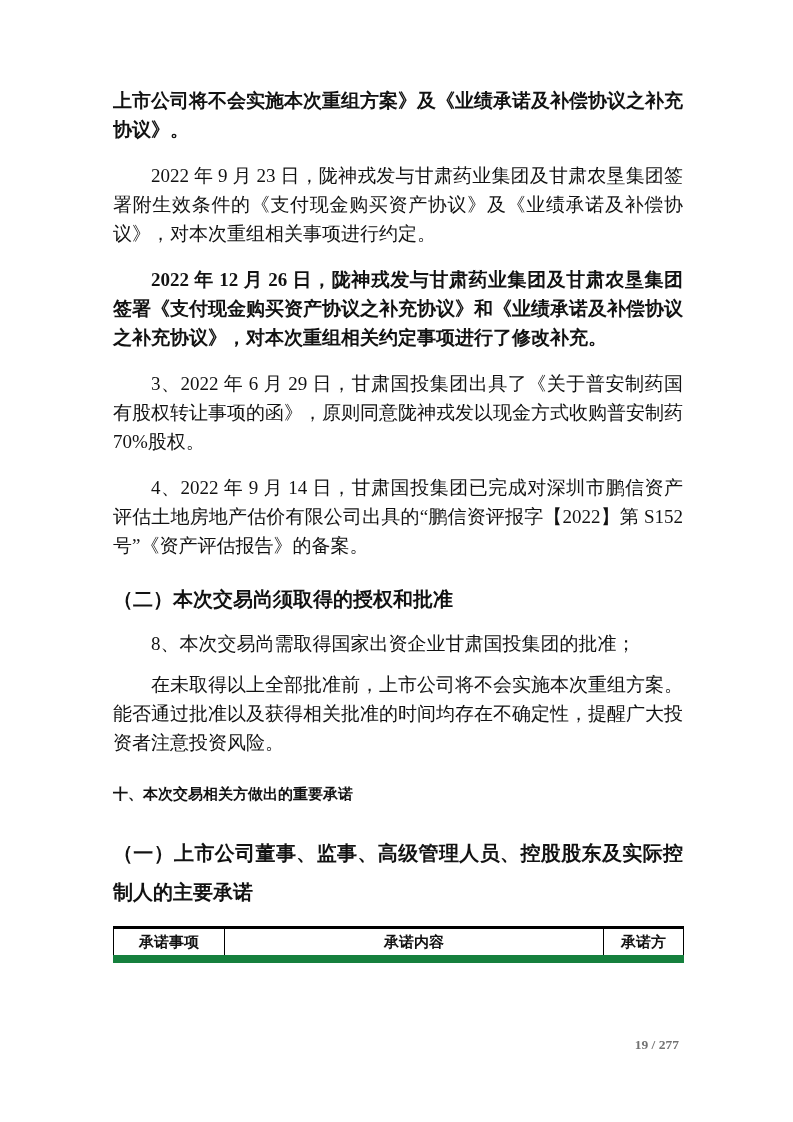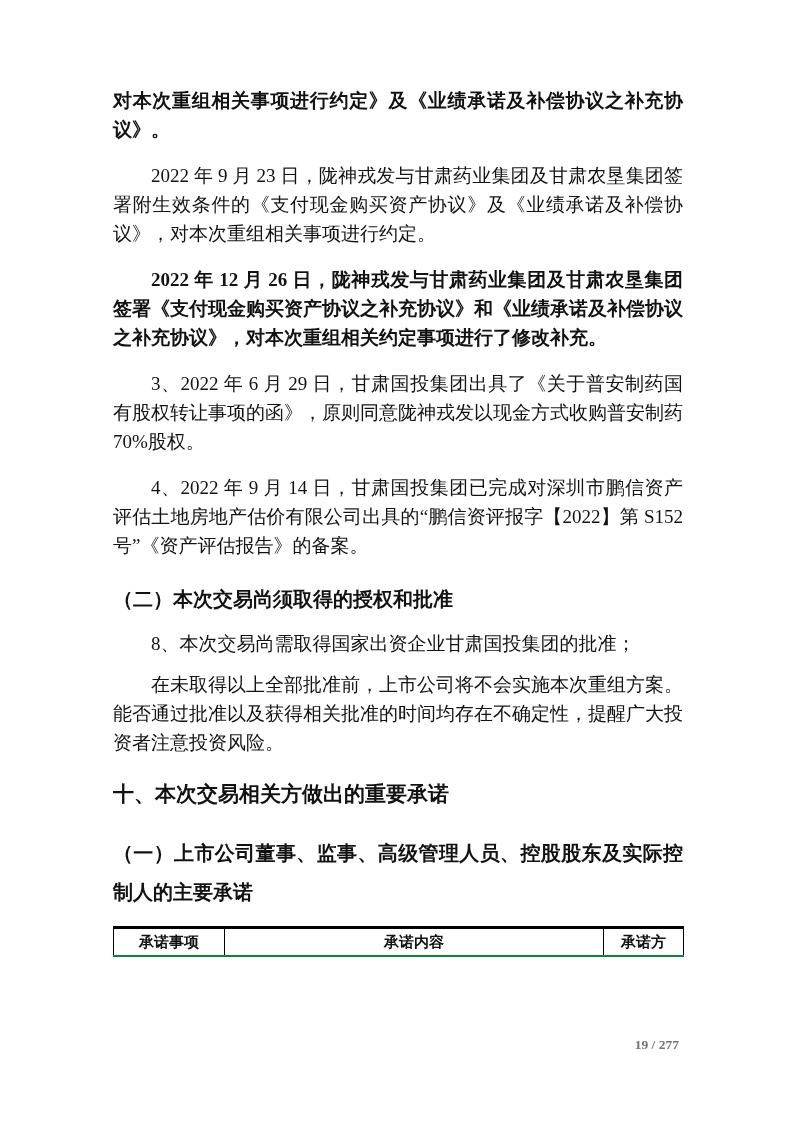--- a/index.html
+++ b/index.html
@@ -34,34 +34,34 @@
     font-family: Liberation Mono, monospace;
     font-size: 20px;
     font-weight: 700;
     line-height: 39px;
     margin: 26px 0 13px 0;
     text-align: justify;
   }
   .h-sub.tight { line-height: 30px; }
   .h-main {
     font-family: "Liberation Sans", "DejaVu Sans", sans-serif;
-    font-size: 21px;
+    font-size: 15px;
     font-weight: 700;
     line-height: 30px;
     margin: 22px 0 16px 0;
   }
   table.commitments {
     width: 570px;
     border-collapse: collapse;
     table-layout: fixed;
     border-top: 3px solid #000;
     margin-top: 1px;
   }
   table.commitments th {
-    border-bottom: 2px solid #15803d;
+    border-bottom: 8px solid #15803d;
     border-left: 1px solid #000;
     border-right: 1px solid #000;
     font-family: "Liberation Serif", "DejaVu Serif", serif;
     font-size: 15px;
     font-weight: 700;
     text-align: center;
     vertical-align: middle;
     height: 24px;
     padding: 1px 2px;
     color: #121212;
@@ -78,21 +78,21 @@
     font-family: "Liberation Serif", "DejaVu Serif", serif;
     color: #737373;
   }
 </style>
 </head>
 <body>
 
 <div class="page">
   <div class="content">
 
-    <p class="para kai">对本次重组相关事项进行约定》及《业绩承诺及补偿协议之补充协议》。</p>
+    <p class="para kai">上市公司将不会实施本次重组方案》及《业绩承诺及补偿协议之补充协议》。</p>
 
     <p class="para indent">2022 年 9 月 23 日，陇神戎发与甘肃药业集团及甘肃农垦集团签署附生效条件的《支付现金购买资产协议》及《业绩承诺及补偿协议》，对本次重组相关事项进行约定。</p>
 
     <p class="para indent kai">2022 年 12 月 26 日，陇神戎发与甘肃药业集团及甘肃农垦集团签署《支付现金购买资产协议之补充协议》和《业绩承诺及补偿协议之补充协议》，对本次重组相关约定事项进行了修改补充。</p>
 
     <p class="para indent">3、2022 年 6 月 29 日，甘肃国投集团出具了《关于普安制药国有股权转让事项的函》，原则同意陇神戎发以现金方式收购普安制药 70%股权。</p>
 
     <p class="para indent">4、2022 年 9 月 14 日，甘肃国投集团已完成对深圳市鹏信资产评估土地房地产估价有限公司出具的“鹏信资评报字【2022】第 S152 号”《资产评估报告》的备案。</p>
 
 

